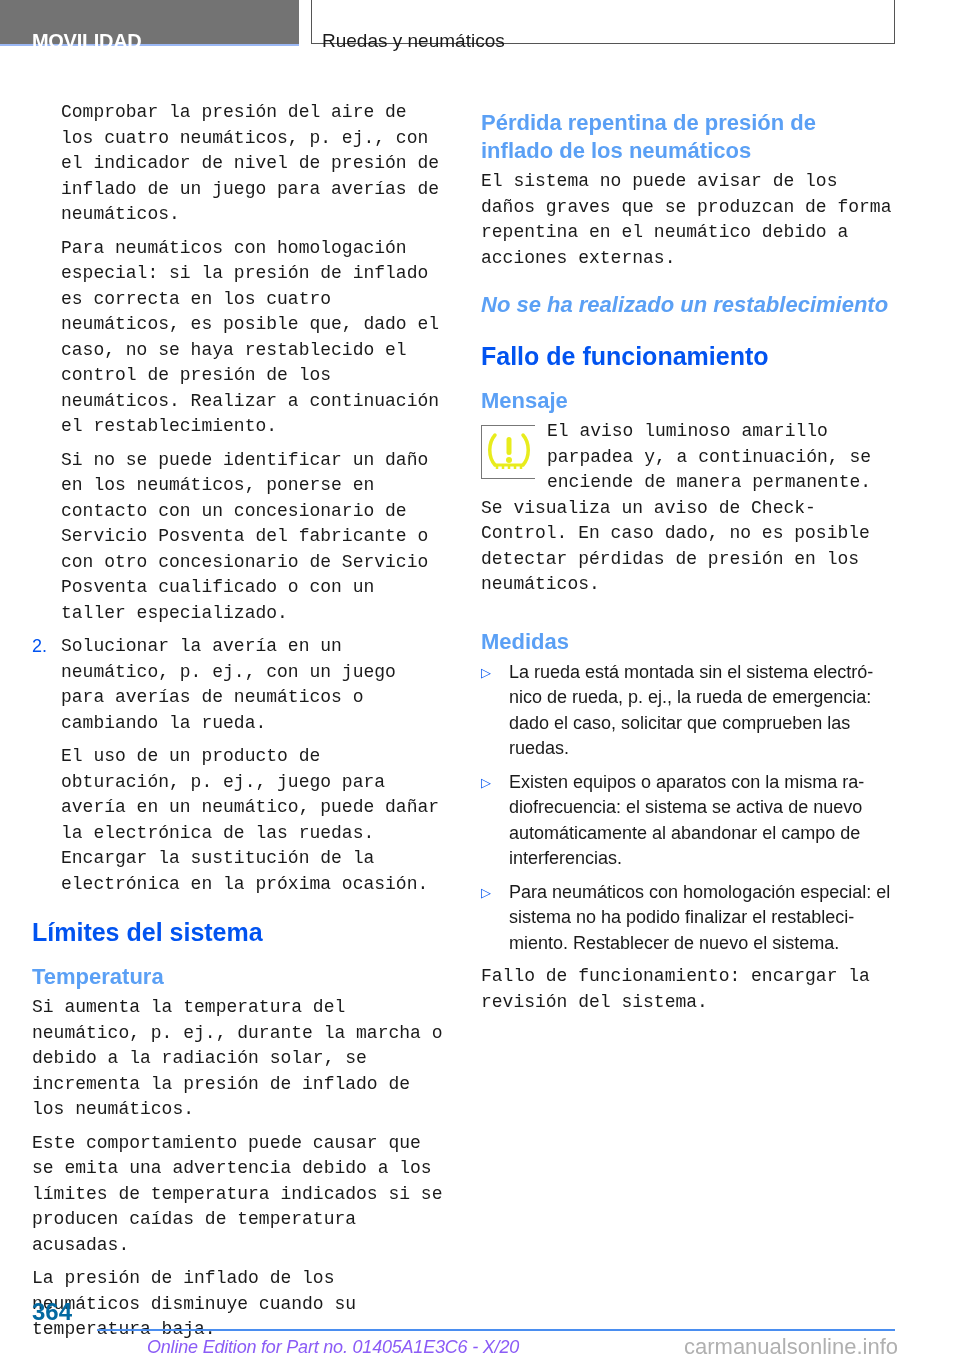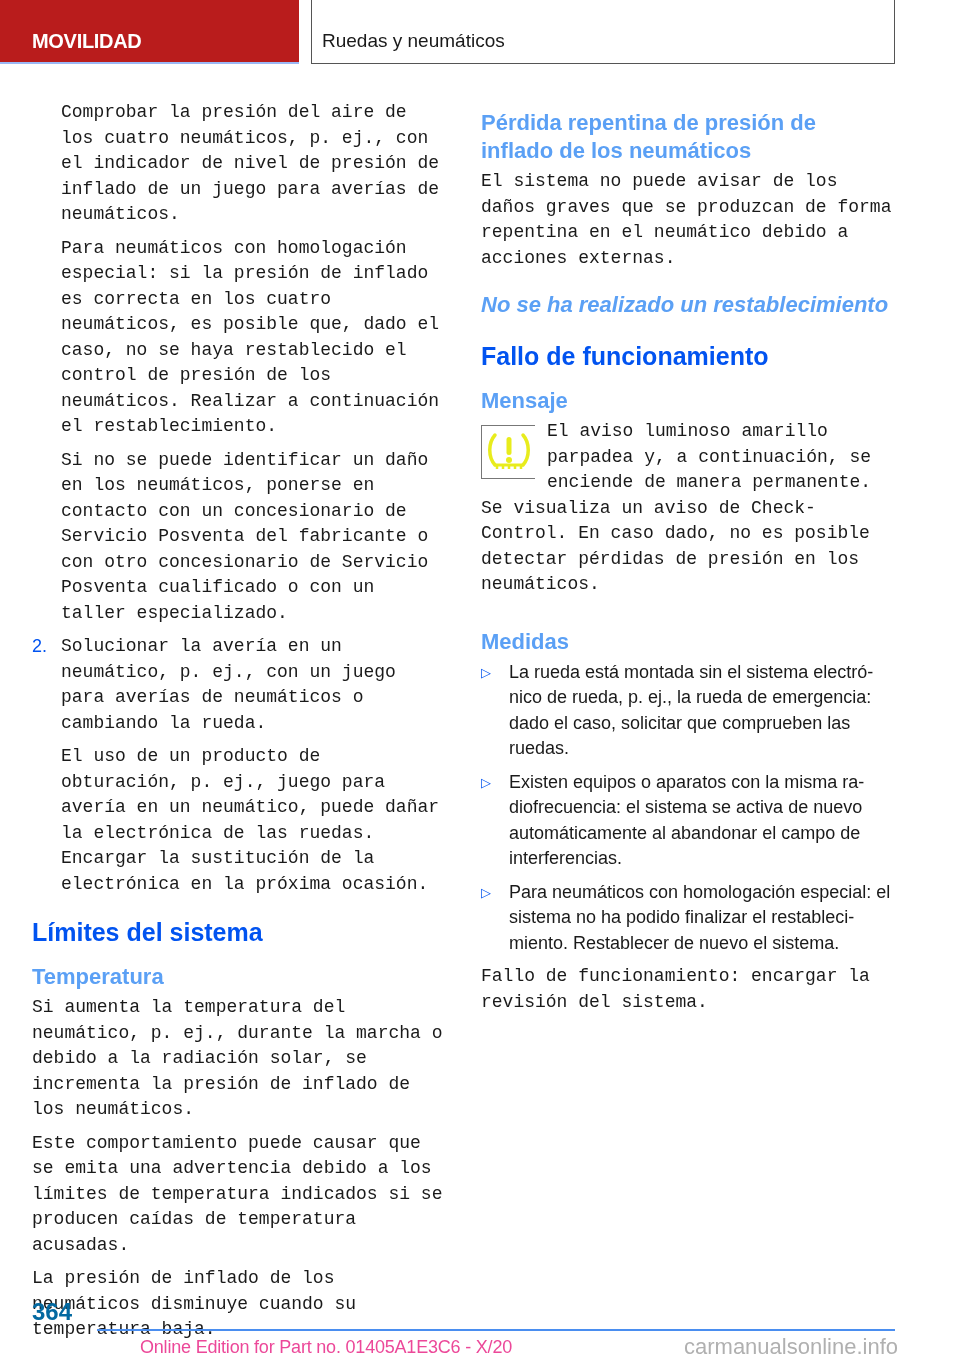--- a/index.html
+++ b/index.html
@@ -1,22 +1,22 @@
 <!DOCTYPE html>
 <html><head>
 <meta charset="utf-8">
 <style>
   html, body { margin:0; padding:0; background:#ffffff; }
   body { width:960px; height:1362px; position:relative; overflow:hidden;
          font-family:"Liberation Sans", sans-serif; color:#1a1a1a; }
-  .header-left { position:absolute; left:0; top:0; width:299px; height:64px; background:#b91c1c;
+  .header-left { position:absolute; left:0; top:0; width:299px; height:46px; background:#737373;
                  border-bottom:2px solid #9bb8f5; box-sizing:border-box;text-decoration:underline; }
   .header-left span { position:absolute; left:32px; top:30px; color:#fff; font-weight:bold;
                       font-size:20px; letter-spacing:-0.3px; }
-  .header-right { position:absolute; left:311px; top:0; width:584px; height:64px;
+  .header-right { position:absolute; left:311px; top:0; width:584px; height:44px;
                   border:1px solid #555; border-top:none; box-sizing:border-box; }
   .header-right span { position:absolute; left:10px; top:30px; font-size:19px; color:#1a1a1a; }
 
   .col { position:absolute; top:100px; width:412px; font-size:18px; line-height:25.5px; }
   .col.left { left:32px; }
   .col.right { left:481px; }
 
   p { margin:0 0 8px 0;font-family:Liberation Mono, monospace; }
   .indent { padding-left:29px; }
   .numbered { position:relative; padding-left:29px; margin:0 0 8px 0; }
@@ -29,21 +29,21 @@
   .bullet { position:relative; padding-left:28px; margin:0 0 8px 0; }
   .bullet .tri { position:absolute; left:0; top:0; color:#0153f0; font-size:13px; }
 
   .msg { position:relative; }
   .warn-box { float:left; width:54px; height:54px; border:1px solid #777; border-right:none;
               border-bottom:1px solid #777; margin:6px 12px 2px 0; box-sizing:border-box;
               display:flex; align-items:center; justify-content:center; background:#fff; }
 
   .page-num { position:absolute; left:32px; top:1298px; font-size:24px; font-weight:bold; color:#0369a1; }
   .footer-line { position:absolute; left:97px; top:1329px; width:798px; height:2px; background:#4a8ef0; }
-  .footer-text { position:absolute; left:140px; top:1337px; font-size:18px; color:#ec4899; letter-spacing:-0.2px; }
+  .footer-text { position:absolute; left:147px; top:1337px; font-size:18px; color:#8b5cf6; letter-spacing:-0.2px;font-style:italic; }
   .site { position:absolute; left:684px; top:1334px; font-size:22px; color:#b0b0b0; }
 </style>
 </head>
 <body>
 
 <div class="header-left">
   <span>MOVILIDAD</span>
 </div>
 <div class="header-right">
   <span>Ruedas y neumáticos</span>

